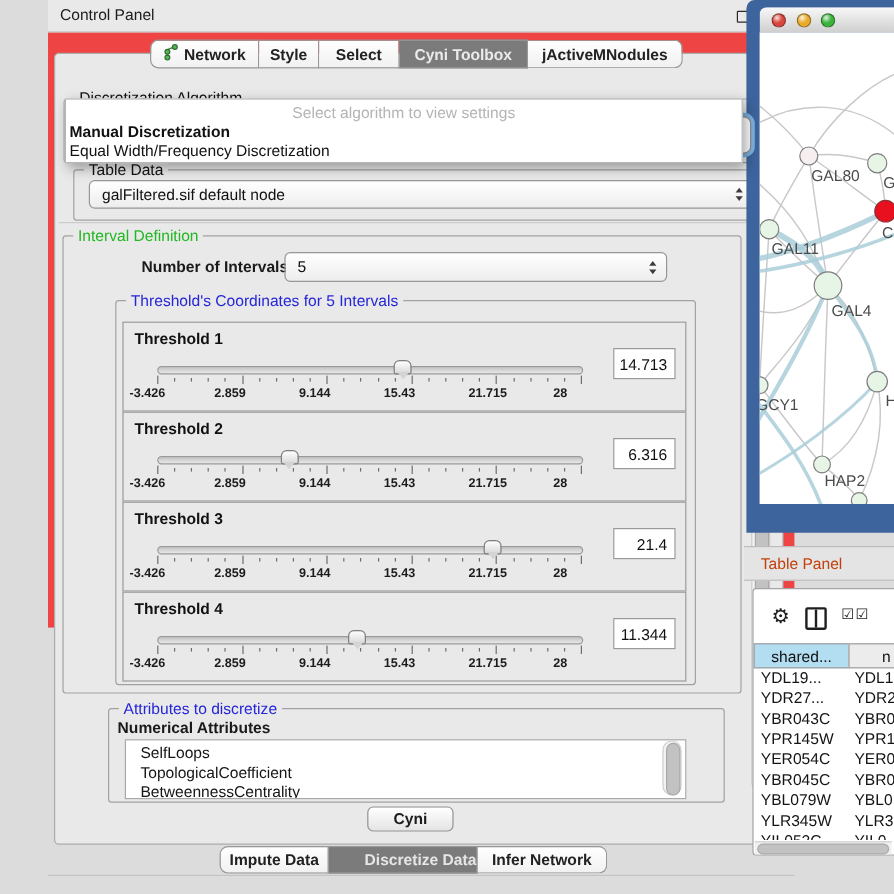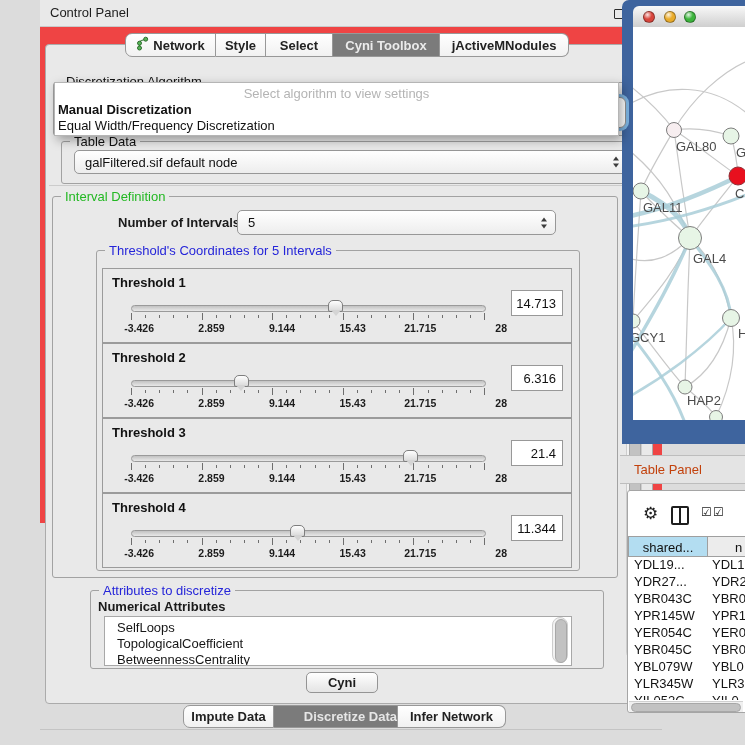--- a/index.html
+++ b/index.html
@@ -44,21 +44,21 @@
   .th-label{position:absolute;left:9px;top:6px;font-weight:bold;font-size:13px;color:#111;}
   .th-track{position:absolute;left:28px;top:36px;width:353px;height:5px;border:1px solid #9a9a9a;border-radius:4px;
       background:linear-gradient(#c2c2c2,#e8e8e8);}
   .th-thumb{position:absolute;width:13px;height:10px;background:linear-gradient(#fefefe,#d9d9d9);
       border:1px solid #7e7e7e;border-radius:5px 5px 2px 2px;z-index:3;}
   .th-thumb::after{content:"";position:absolute;left:1.5px;top:9px;border-left:5px solid transparent;
       border-right:5px solid transparent;border-top:6px solid #d4d4d4;}
   .tick{position:absolute;width:1px;background:#6e6e6e;}
   .tick.minor{top:2px;height:3px;}
   .tick.major{top:0;height:7px;}
-  .tick-label{position:absolute;width:46px;text-align:right;font-size:10.5px;font-weight:bold;color:#1c1c1c;}
+  .tick-label{position:absolute;width:46px;text-align:left;font-size:10.5px;font-weight:bold;color:#1c1c1c;}
   .th-value{position:absolute;left:408px;top:21px;width:52px;height:26px;box-sizing:border-box;background:#ffffff;
       border:1px solid #989898;text-align:right;padding:5px 6px 0 0;font-size:13px;color:#111;}
   .list-item{position:absolute;left:12px;font-size:13px;color:#161616;white-space:nowrap;}
   #apply-btn{left:266px;top:672px;width:72px;height:21px;box-sizing:border-box;border:1px solid #949494;border-radius:5px;
       background:linear-gradient(#ffffff,#e4e4e4);text-align:center;font-size:13px;font-weight:bold;color:#1c1c1c;
       padding-top:2px;z-index:25;}
   .vscroll-track{box-sizing:border-box;background:#f2f2f2;border:1px solid #cdcdcd;border-radius:8px;}
   .scroll-thumb{position:absolute;background:#c2c2c2;border:1px solid #a8a8a8;border-radius:6px;}
   
   #net-window{left:622px;top:0;width:123px;height:444px;background:#3e649e;border-radius:7px 0 0 0;}

